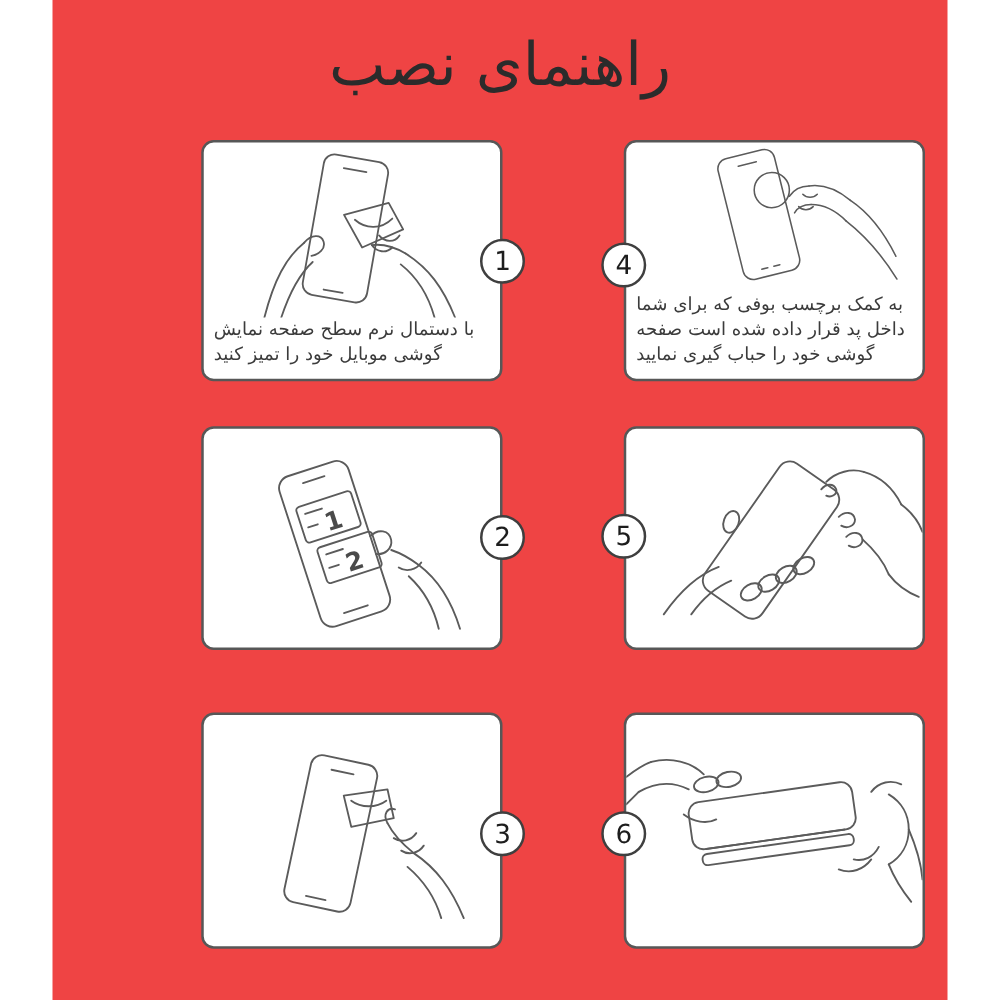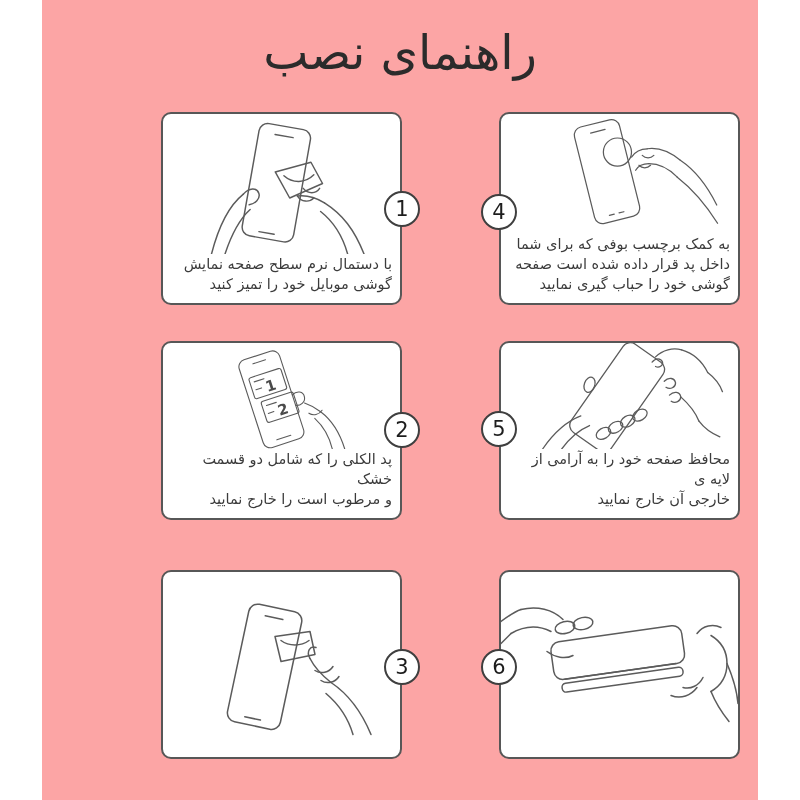--- a/index.html
+++ b/index.html
@@ -1,18 +1,18 @@
 <!DOCTYPE html>
 <html lang="fa"><head>
 <meta charset="utf-8">
 <style>
   html,body { margin:0; padding:0; background:#ffffff; }
   .page {
     position:relative; width:716px; height:800px; margin:0 auto;
-    background:#fca5a5; overflow:hidden;
+    background:#ef4444; overflow:hidden;
     font-family:"DejaVu Sans", sans-serif;
   }
   .title {
     position:absolute; top:26px; left:0; width:100%;
     text-align:center; direction:rtl;
     font-size:48px; line-height:1.1; color:#2b2b2b;
   }
   .step {
     position:absolute; background:#ffffff;
     border:2px solid #575757; border-radius:10px;
@@ -22,21 +22,21 @@
   .step .art svg { width:100%; height:100%; display:block; }
   .art path, .art rect, .art line, .art circle, .art ellipse {
     fill:none; stroke:#5b5b5b; stroke-width:1.5;
     stroke-linecap:round; stroke-linejoin:round;
   }
   .art text {
     stroke:none; fill:#4a4a4a;
     font-family:"DejaVu Sans", sans-serif; font-weight:bold;
   }
   .caption {
-    flex:0 0 auto; direction:rtl; text-align:right;
+    flex:0 0 auto; direction:rtl; text-align:left;
     font-size:14.5px; line-height:1.38; color:#3b3b3b;
     white-space:pre-line; padding:0 8px 9px 8px;
   }
   .badge {
     position:absolute; width:32px; height:32px; border-radius:50%;
     background:#ffffff; border:2px solid #3f3f3f; box-sizing:content-box;
     display:flex; align-items:center; justify-content:center;
     font-size:21px; color:#1d1d1d; z-index:3;
   }
   .badge.on-right { right:-20px; }
@@ -112,22 +112,20 @@
           <path d="M134,80 C142,76 150,80 149,88 C148,95 140,98 134,95"></path>
         </g>
         <g>
           <path d="M205,145 C198,122 188,106 172,94"></path>
           <path d="M188,145 C184,128 176,114 164,103"></path>
           <path d="M172,94 C164,88 156,84 150,82"></path>
           <path d="M156,96 C162,100 170,98 174,92"></path>
         </g>
       </svg>
     </div>
-    <div class="caption">پد الکلی را که شامل دو قسمت خشک
-و مرطوب است را خارج نمایید</div>
   </div>
 
   <div class="step" id="step3">
     <div class="badge on-right" style="top:77px;">3</div>
     <div class="art">
       <svg viewBox="0 0 237 140" preserveAspectRatio="xMidYMid meet">
         <g transform="rotate(12 100 75)">
           <rect x="74" y="12" width="54" height="120" rx="9"></rect>
           <line x1="91" y1="22" x2="109" y2="22"></line>
           <line x1="92" y1="125" x2="108" y2="125"></line>
@@ -197,22 +195,20 @@
           <path d="M30,122 C44,102 58,90 74,84"></path>
           <path d="M52,122 C62,108 72,100 84,95"></path>
           <ellipse cx="100" cy="104" rx="9" ry="6" transform="rotate(-30 100 104)"></ellipse>
           <ellipse cx="114" cy="97" rx="9" ry="6" transform="rotate(-30 114 97)"></ellipse>
           <ellipse cx="128" cy="90" rx="9" ry="6" transform="rotate(-30 128 90)"></ellipse>
           <ellipse cx="142" cy="83" rx="9" ry="6" transform="rotate(-30 142 83)"></ellipse>
           <ellipse cx="84" cy="48" rx="6" ry="9" transform="rotate(20 84 48)"></ellipse>
         </g>
       </svg>
     </div>
-    <div class="caption">محافظ صفحه خود را به آرامی از لایه ی
-خارجی آن خارج نمایید</div>
   </div>
 
   <div class="step" id="step6">
     <div class="badge on-left" style="top:77px;">6</div>
     <div class="art">
       <svg viewBox="0 0 237 130" preserveAspectRatio="xMidYMid meet">
         <g transform="rotate(-8 118 62)">
           <rect x="52" y="34" width="132" height="38" rx="9"></rect>
           <rect x="58" y="76" width="122" height="9" rx="4"></rect>
           <line x1="62" y1="72" x2="174" y2="72"></line>

